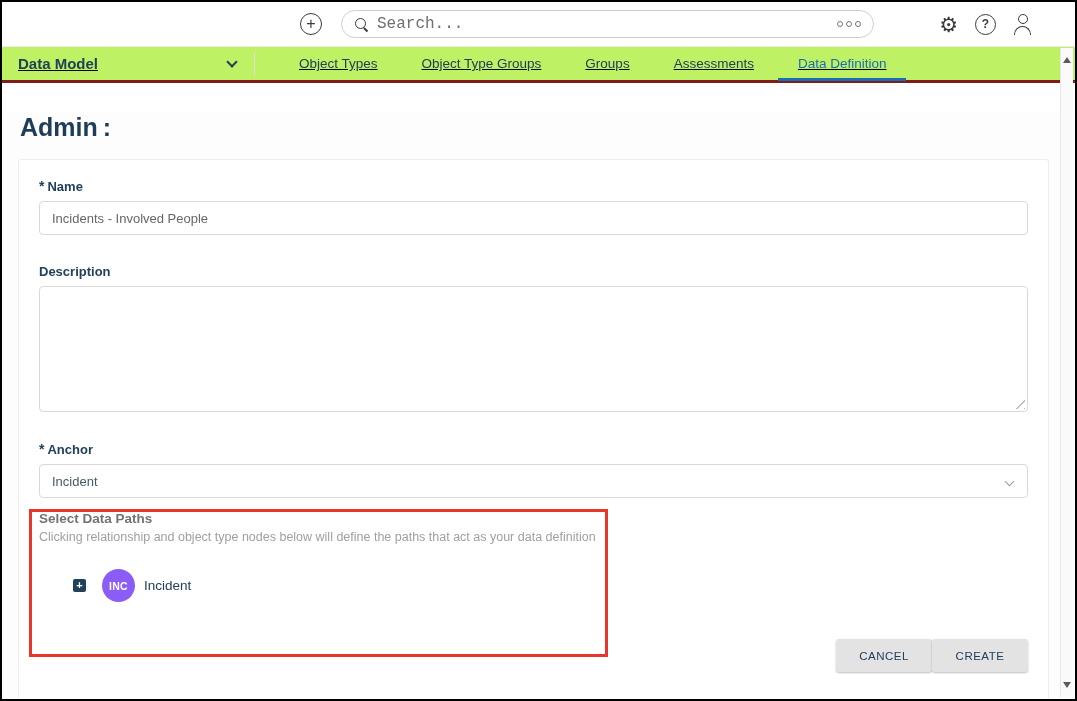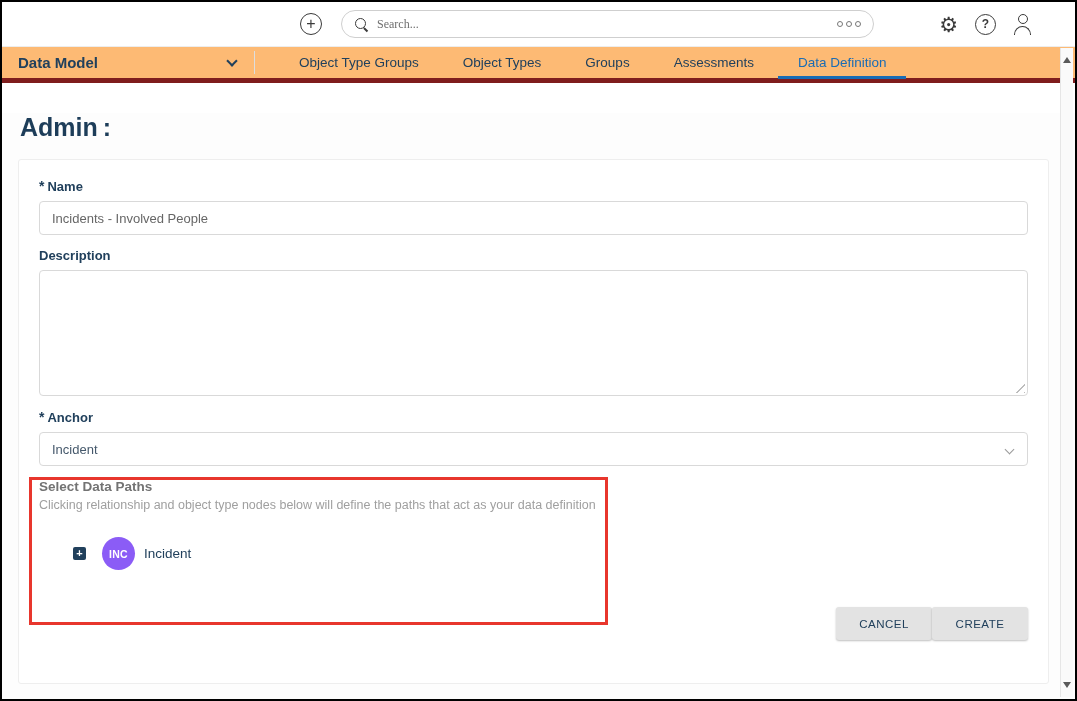--- a/index.html
+++ b/index.html
@@ -27,22 +27,22 @@
   .mag-icon { position:relative; width:15px; height:15px; margin-right:8px; flex:0 0 auto; }
   .mag-icon::before {
     content:""; position:absolute; left:1px; top:1px; width:9px; height:9px;
     border:1.8px solid #3a3a3a; border-radius:50%;
   }
   .mag-icon::after {
     content:""; position:absolute; left:10px; top:10px; width:5px; height:1.8px;
     background:#3a3a3a; transform:rotate(45deg); transform-origin:left center;
   }
   .search-input {
-    flex:1; border:none; outline:none; font-family:Liberation Serif, serif;
-    font-size:12px; color:#ef4444; background:transparent;
+    flex:1; border:none; outline:none; font-family:Liberation Mono, monospace;
+    font-size:16px; color:#ef4444; background:transparent;
   }
   .search-input::placeholder { color:#6e6e6e; opacity:1; }
   .dots-icon { display:flex; gap:3px; align-items:center; cursor:pointer; }
   .dots-icon i { width:6px; height:6px; border:1.5px solid #777; border-radius:50%; display:block; }
   .topbar-right {
     position:absolute; right:42px; top:0; height:44px;
     display:flex; align-items:center; gap:17px;
   }
   .gear-icon { font-size:21px; color:#3a3a3a; line-height:1; cursor:pointer; }
   .help-icon {
@@ -56,21 +56,21 @@
     border:1.8px solid #3a3a3a; border-radius:50%;
   }
   .person-icon::after {
     content:""; position:absolute; bottom:0; left:1px; width:15px; height:8px;
     border:1.8px solid #3a3a3a; border-bottom:none; border-radius:9px 9px 0 0;
   }
 
   
   .navbar {
     height:37px; display:flex; align-items:stretch;
-    border-top:1px solid #ededed; border-bottom:5px solid #7f1d1d; background:#fdba74;
+    border-top:1px solid #ededed; border-bottom:3px solid #7f1d1d; background:#bef264;text-decoration:underline;
   }
   .module-select {
     width:252px; display:flex; align-items:center; justify-content:space-between;
     padding:0 18px 0 16px; cursor:pointer;
   }
   .module-label { font-size:15px; font-weight:700; color:#21405c; }
   .chev-down {
     width:8px; height:8px; border-left:2px solid #21405c; border-bottom:2px solid #21405c;
     transform:rotate(-45deg); margin-top:-4px;
   }
@@ -94,21 +94,21 @@
   .page-title .colon { margin:0 5px; font-weight:700; }
 
   .card {
     background:#fff; border:1px solid #eeeeee; border-radius:3px;
     padding:18px 20px 34px 20px;
   }
   .field-label {
     display:flex; align-items:baseline; gap:3px;
     font-size:13px; font-weight:700; color:#21405c; margin:0 0 7px 0;
   }
-  .field-label.mt { margin-top:13px; }
+  .field-label.mt { margin-top:29px; }
   .req-mark { font-size:14px; color:#1d3d59; }
   .text-input {
     width:100%; height:34px; border:1px solid #d9d9d9; border-radius:4px;
     padding:0 12px; font-family:"Liberation Sans",sans-serif; font-size:13px; color:#666;
     outline:none; background:#fff;
   }
   .textarea-wrap { position:relative; }
   .textarea {
     display:block; width:100%; height:126px; border:1px solid #d9d9d9; border-radius:4px;
     padding:8px 12px; font-family:"Liberation Sans",sans-serif; font-size:13px; color:#555;
@@ -195,22 +195,22 @@
     </div>
   </header>
 
   <nav class="navbar">
     <div class="module-select">
       <span class="module-label">Data Model</span>
       <span class="chev-down"></span>
     </div>
     <div class="nav-divider"></div>
     <div class="tabs">
+      <div class="tab">Object Types</div>
       <div class="tab">Object Type Groups</div>
-      <div class="tab">Object Types</div>
       <div class="tab">Groups</div>
       <div class="tab">Assessments</div>
       <div class="tab active">Data Definition</div>
     </div>
   </nav>
 
   <main class="main">
     <h1 class="page-title">
       <span>Admin</span>
       <span class="colon">:</span>

